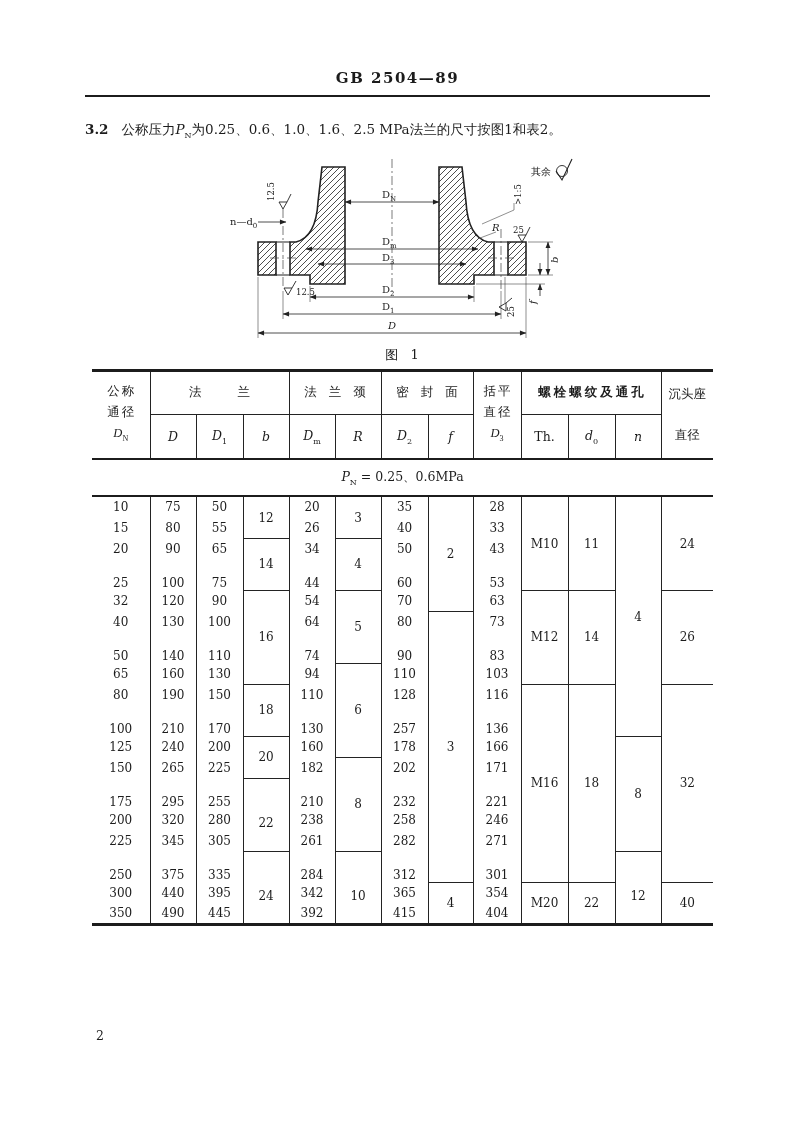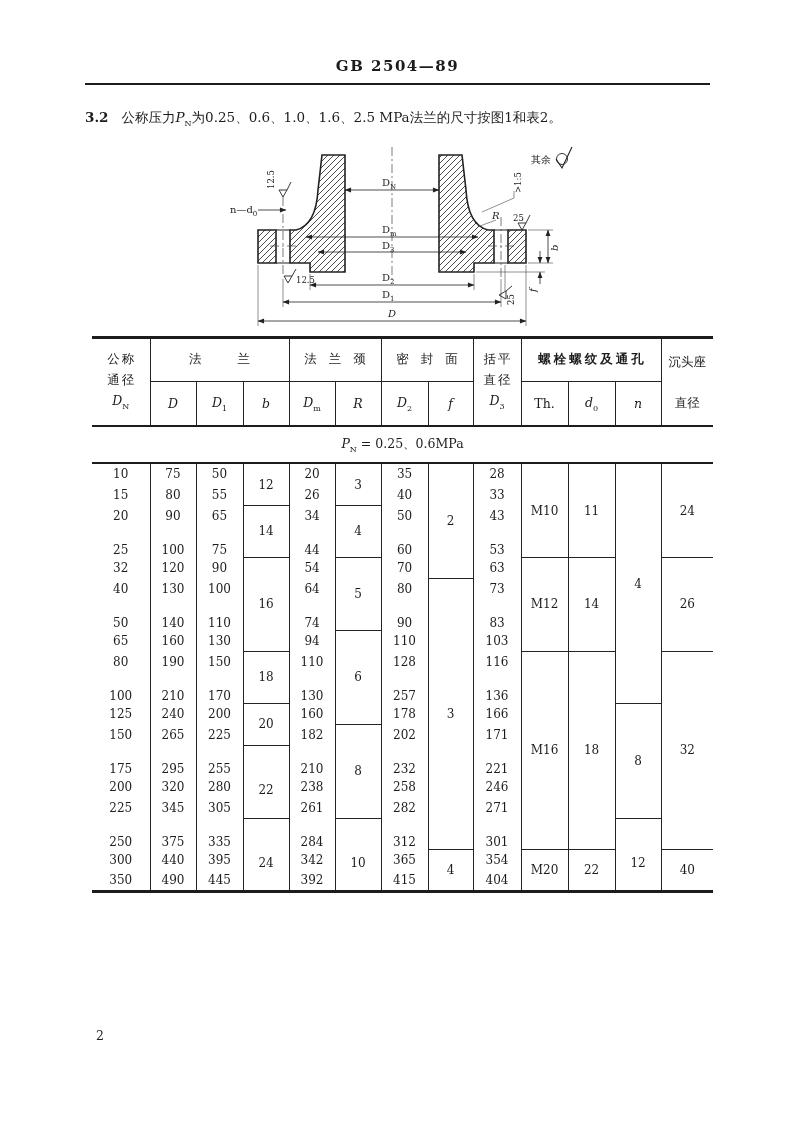--- a/index.html
+++ b/index.html
@@ -1,21 +1,21 @@
 <!DOCTYPE html>
 <html><head>
 <meta charset="utf-8">
 <style>
   html,body { margin:0; padding:0; background:#e8e8e8; }
   .page {
     width:794px; height:1123px; background:#ffffff; margin:0 auto;
     position:relative; overflow:hidden;
     font-family:"DejaVu Serif","Liberation Serif",serif; color:#1c1c1c;
   }
-  .inner { padding:57px 84px 0 85px; }
+  .inner { padding:57px 84px 0 85px;margin-top:12px; }
 
   .gb-head { text-align:center; font-weight:bold; font-size:15px; letter-spacing:1.5px; }
   .rule { border-top:2px solid #1c1c1c; margin-top:8px; }
 
   .para { margin-top:23px; font-size:13.5px; line-height:1.4; }
   .clause { font-weight:bold; margin-right:13px; }
   .it { font-style:italic; }
   sub { font-size:8px; }
 
   .fig-wrap { margin-top:16px; margin-left:145px; width:348px; }
@@ -31,21 +31,21 @@
     border-collapse:collapse; font-size:12px;
     border-top:3px solid #1c1c1c; border-bottom:3px solid #1c1c1c;
   }
   table.gb td { padding:0; text-align:center; vertical-align:middle;
                 border-right:1px solid #232323; }
   table.gb td.nr { border-right:none; }
   thead td { font-size:12.5px; }
   tr.h1 { height:44px; }
   tr.h2 { height:45px; }
   tr.h1 td.grp { border-bottom:1px solid #232323; }
-  td.stack div { line-height:21px; }
+  td.stack div { line-height:21px;font-family:Liberation Serif, serif; }
   td.stack .gap { margin-top:20px; }
   tr.pnrow td { height:35px; border-top:2px solid #1c1c1c; border-bottom:2px solid #1c1c1c; font-size:12.5px; }
   tbody tr { height:21px; }
   tbody tr.gs td { padding-top:17px; }
   tbody td.mc { border-top:1px solid #232323; border-bottom:1px solid #232323; }
 
   .ls-w  { letter-spacing:36px; margin-left:36px; }
   .ls-m  { letter-spacing:12px; margin-left:12px; }
   .ls-s  { letter-spacing:3px;  margin-left:3px;font-weight:bold; }
   .ls-t  { letter-spacing:2px;  margin-left:2px; }
@@ -155,20 +155,21 @@
         <text x="158" y="172" class="dim">D</text>
         <text x="262" y="74" class="dim">R</text>
         <text class="sm" x="283" y="76">25</text>
         <text class="sm" x="66" y="138">12.5</text>
         <text class="sm" transform="translate(284,160) rotate(-90)">25</text>
         <text class="dim" transform="translate(328,106) rotate(-90)">b</text>
         <text class="dim" transform="translate(306,147) rotate(-90)">f</text>
         <text class="sm" transform="translate(291,48) rotate(-90)">&gt;1:5</text>
         <text x="301" y="18">其余</text>
       </svg>
+      <div class="fig-caption">图 1</div>
     </div>
 
 
     <table class="gb">
       <colgroup>
         <col style="width:58px">
           <col style="width:46px">
           <col style="width:47px">
           <col style="width:46px">
         <col style="width:46px">

